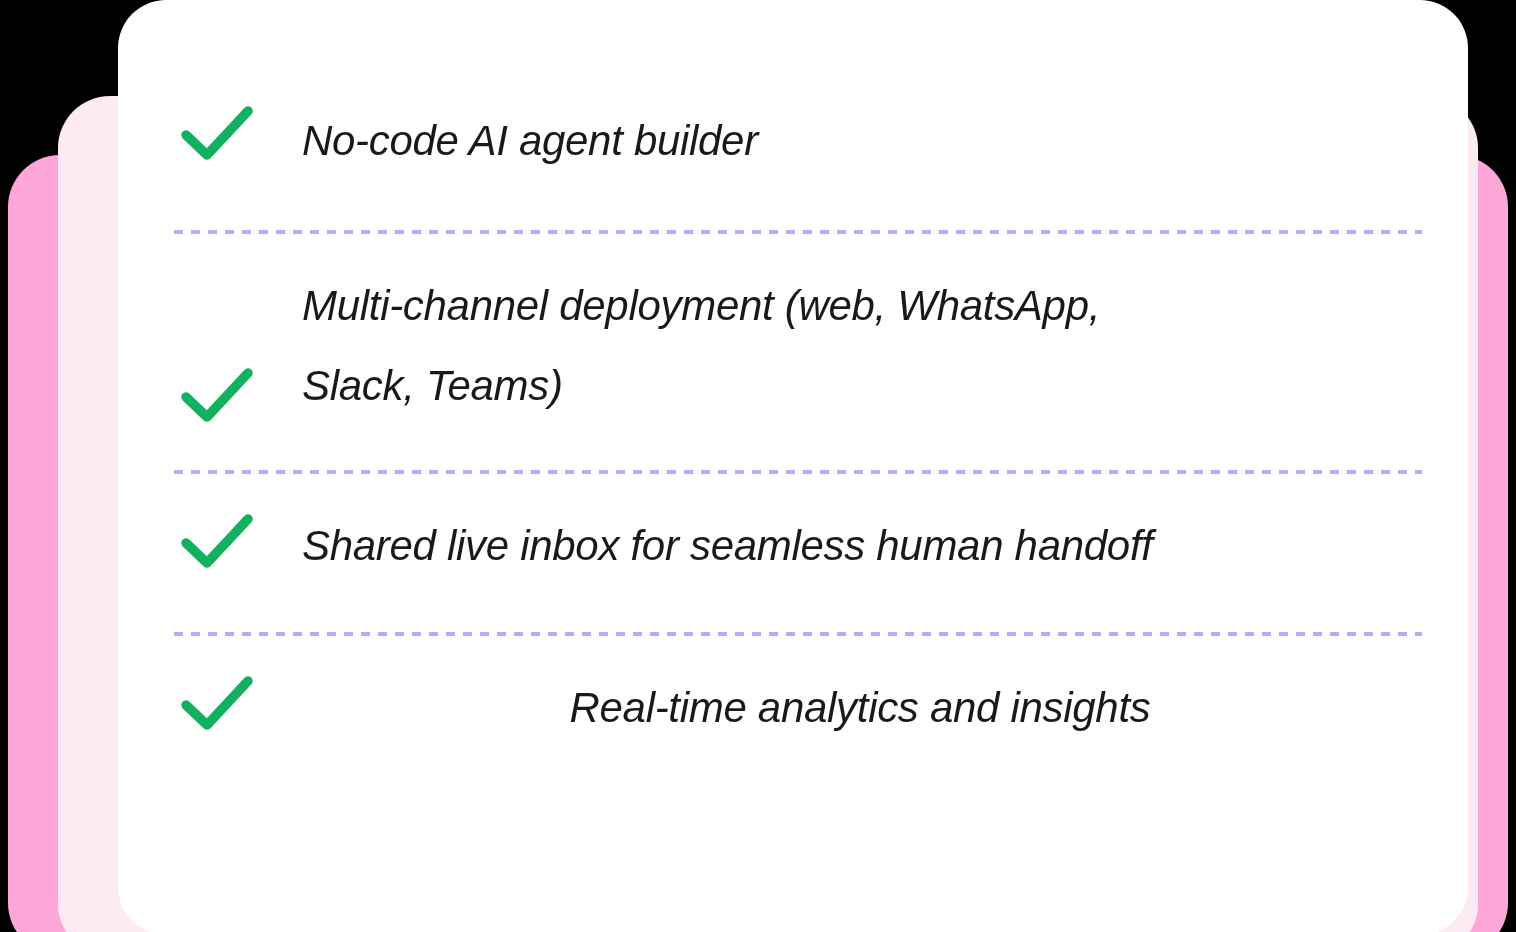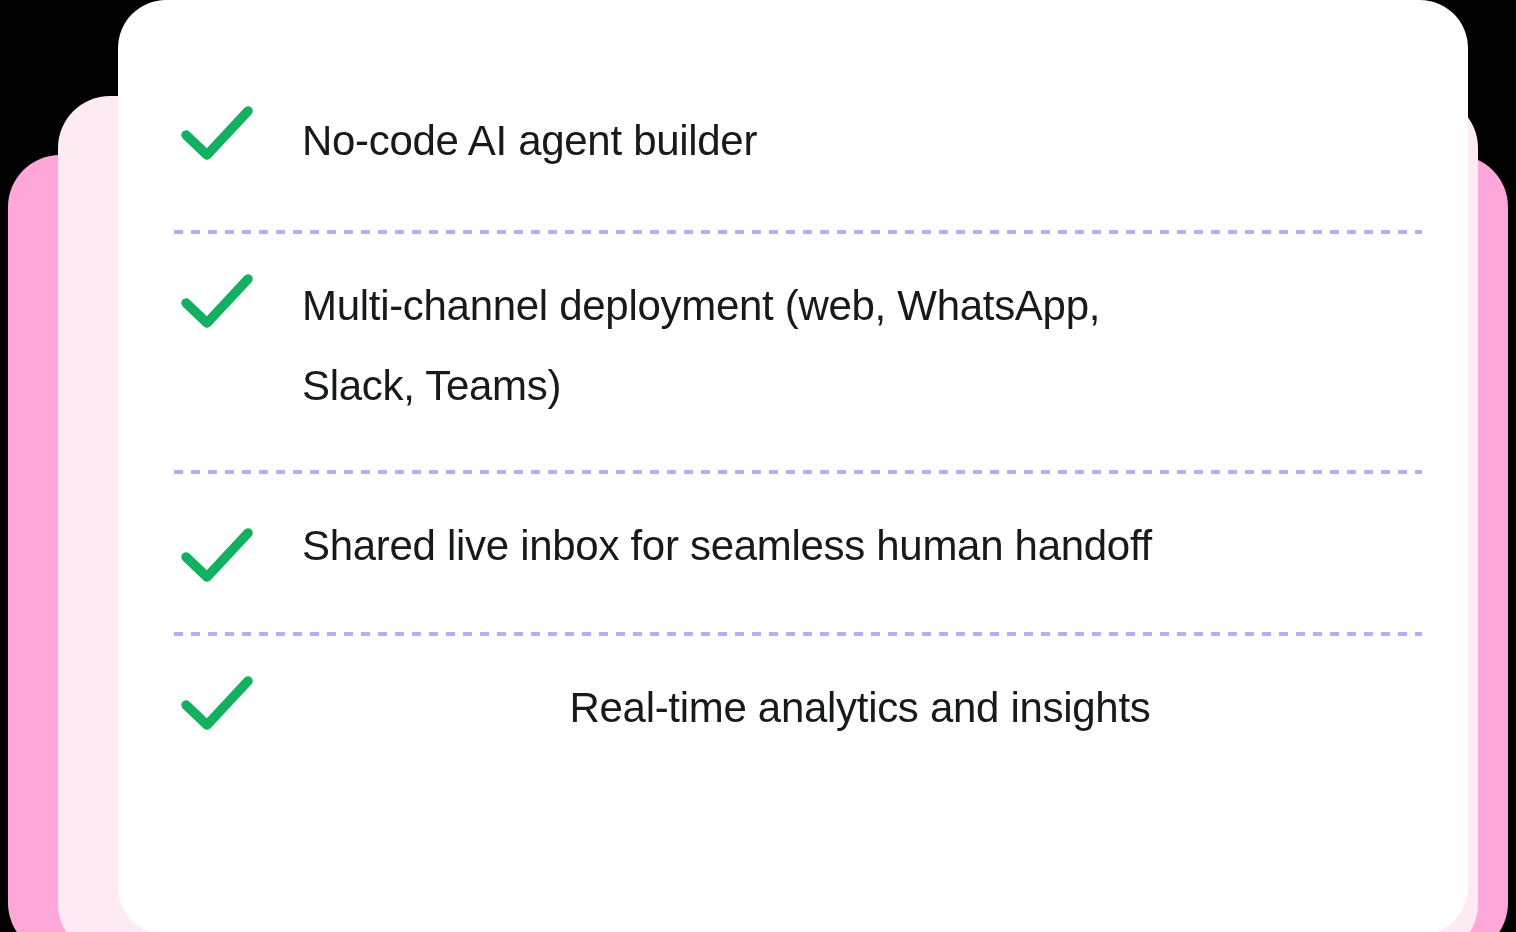--- a/index.html
+++ b/index.html
@@ -12,20 +12,21 @@
     height: 932px;
     overflow: hidden;
     font-family: "Liberation Sans", sans-serif;
   }
 
   #stage {
     position: relative;
     width: 1333px;
     height: 932px;
     background: #000000;
+    font-style: italic;
   }
 
   
   .layer-hot-pink {
     position: absolute;
     left: 8px;
     top: 155px;
     width: 1500px;
     height: 800px;
     background: #ffa7d9;
@@ -94,22 +95,22 @@
     line-height: 80px;
     letter-spacing: -0.3px;
     font-weight: 400;
     white-space: pre-line;
   }
 
   
   .row-1 { padding-top: 98px; }
   .row-1 .feature-text { line-height: 86px; }
 
-  .row-2 { padding-top: 32px; }
-  .row-3 { padding-top: 32px; align-items: flex-end; }
+  .row-2 { padding-top: 32px; align-items: flex-end; }
+  .row-3 { padding-top: 32px; }
   .row-4 { padding-top: 32px; text-align: center; }
 
   
   .divider-wrap {
     box-sizing: border-box;
     padding-left: 56px;
     padding-right: 50px;
   }
   .divider {
     height: 4px;

